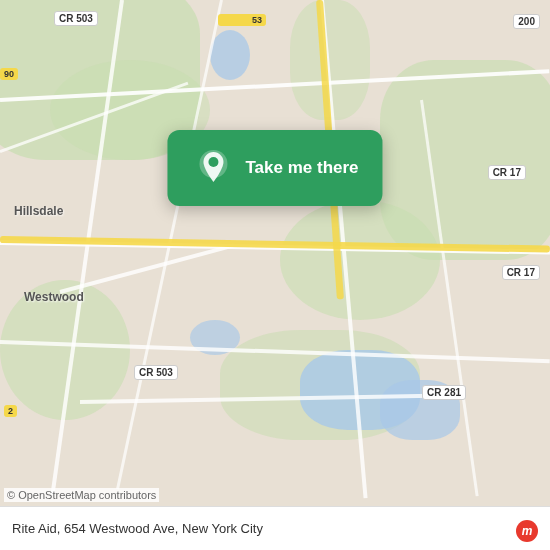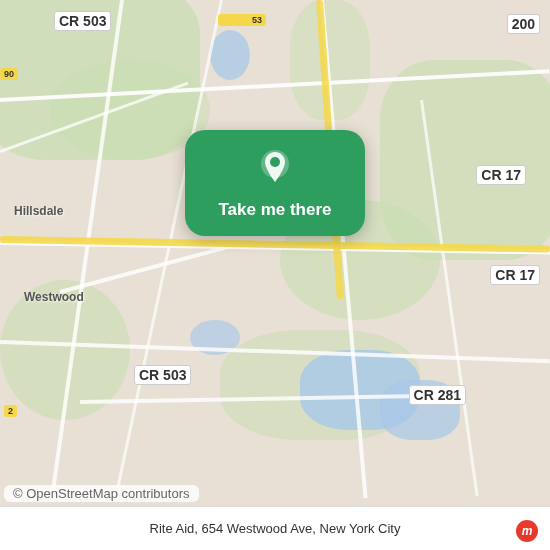--- a/index.html
+++ b/index.html
@@ -63,21 +63,21 @@
       padding: 1px 4px;
       white-space: nowrap;
     }
 
     .road-label-white {
       position: absolute;
       background-color: #ffffff;
       border: 1px solid #ccc;
       border-radius: 3px;
       color: #333;
-      font-size: 14px;
+      font-size: 10px;
       font-weight: bold;
       padding: 1px 4px;
       white-space: nowrap;
     }
 
     .place-label {
       position: absolute;
       color: #555;
       font-size: 12px;
       font-weight: 600;
@@ -90,21 +90,20 @@
       bottom: 0;
       left: 0;
       right: 0;
       background: #fff;
       padding: 8px 12px;
       border-top: 1px solid #ddd;
       display: flex;
       align-items: center;
       gap: 8px;
       height: 44px;
-      text-align: center;
     }
 
     .moovit-logo {
       position: absolute;
       bottom: 8px;
       right: 12px;
       display: flex;
       align-items: center;
       gap: 4px;
     }
@@ -114,38 +113,38 @@
       font-weight: bold;
       color: #e8392d;
       font-style: italic;
     }
 
     
     .attribution {
       position: absolute;
       bottom: 48px;
       left: 4px;
-      font-size: 13px;
+      font-size: 11px;
       color: #666;
       background: rgba(255,255,255,0.8);
-      padding: 1px 9px;
-      border-radius: 6px;
+      padding: 1px 3px;
+      border-radius: 0;
     }
 
     
     .cta-card {
       position: absolute;
       top: 130px;
       left: 50%;
       transform: translateX(-50%);
       background: #2e9e5e;
-      border-radius: 20px;
+      border-radius: 12px;
       padding: 16px 24px;
       display: flex;
-      flex-direction: column;
+      flex-direction: row;
       align-items: center;
       gap: 10px;
       box-shadow: 0 4px 16px rgba(0,0,0,0.25);
       min-width: 180px;
     }
 
     .pin-icon {
       width: 44px;
       height: 44px;
       display: flex;

